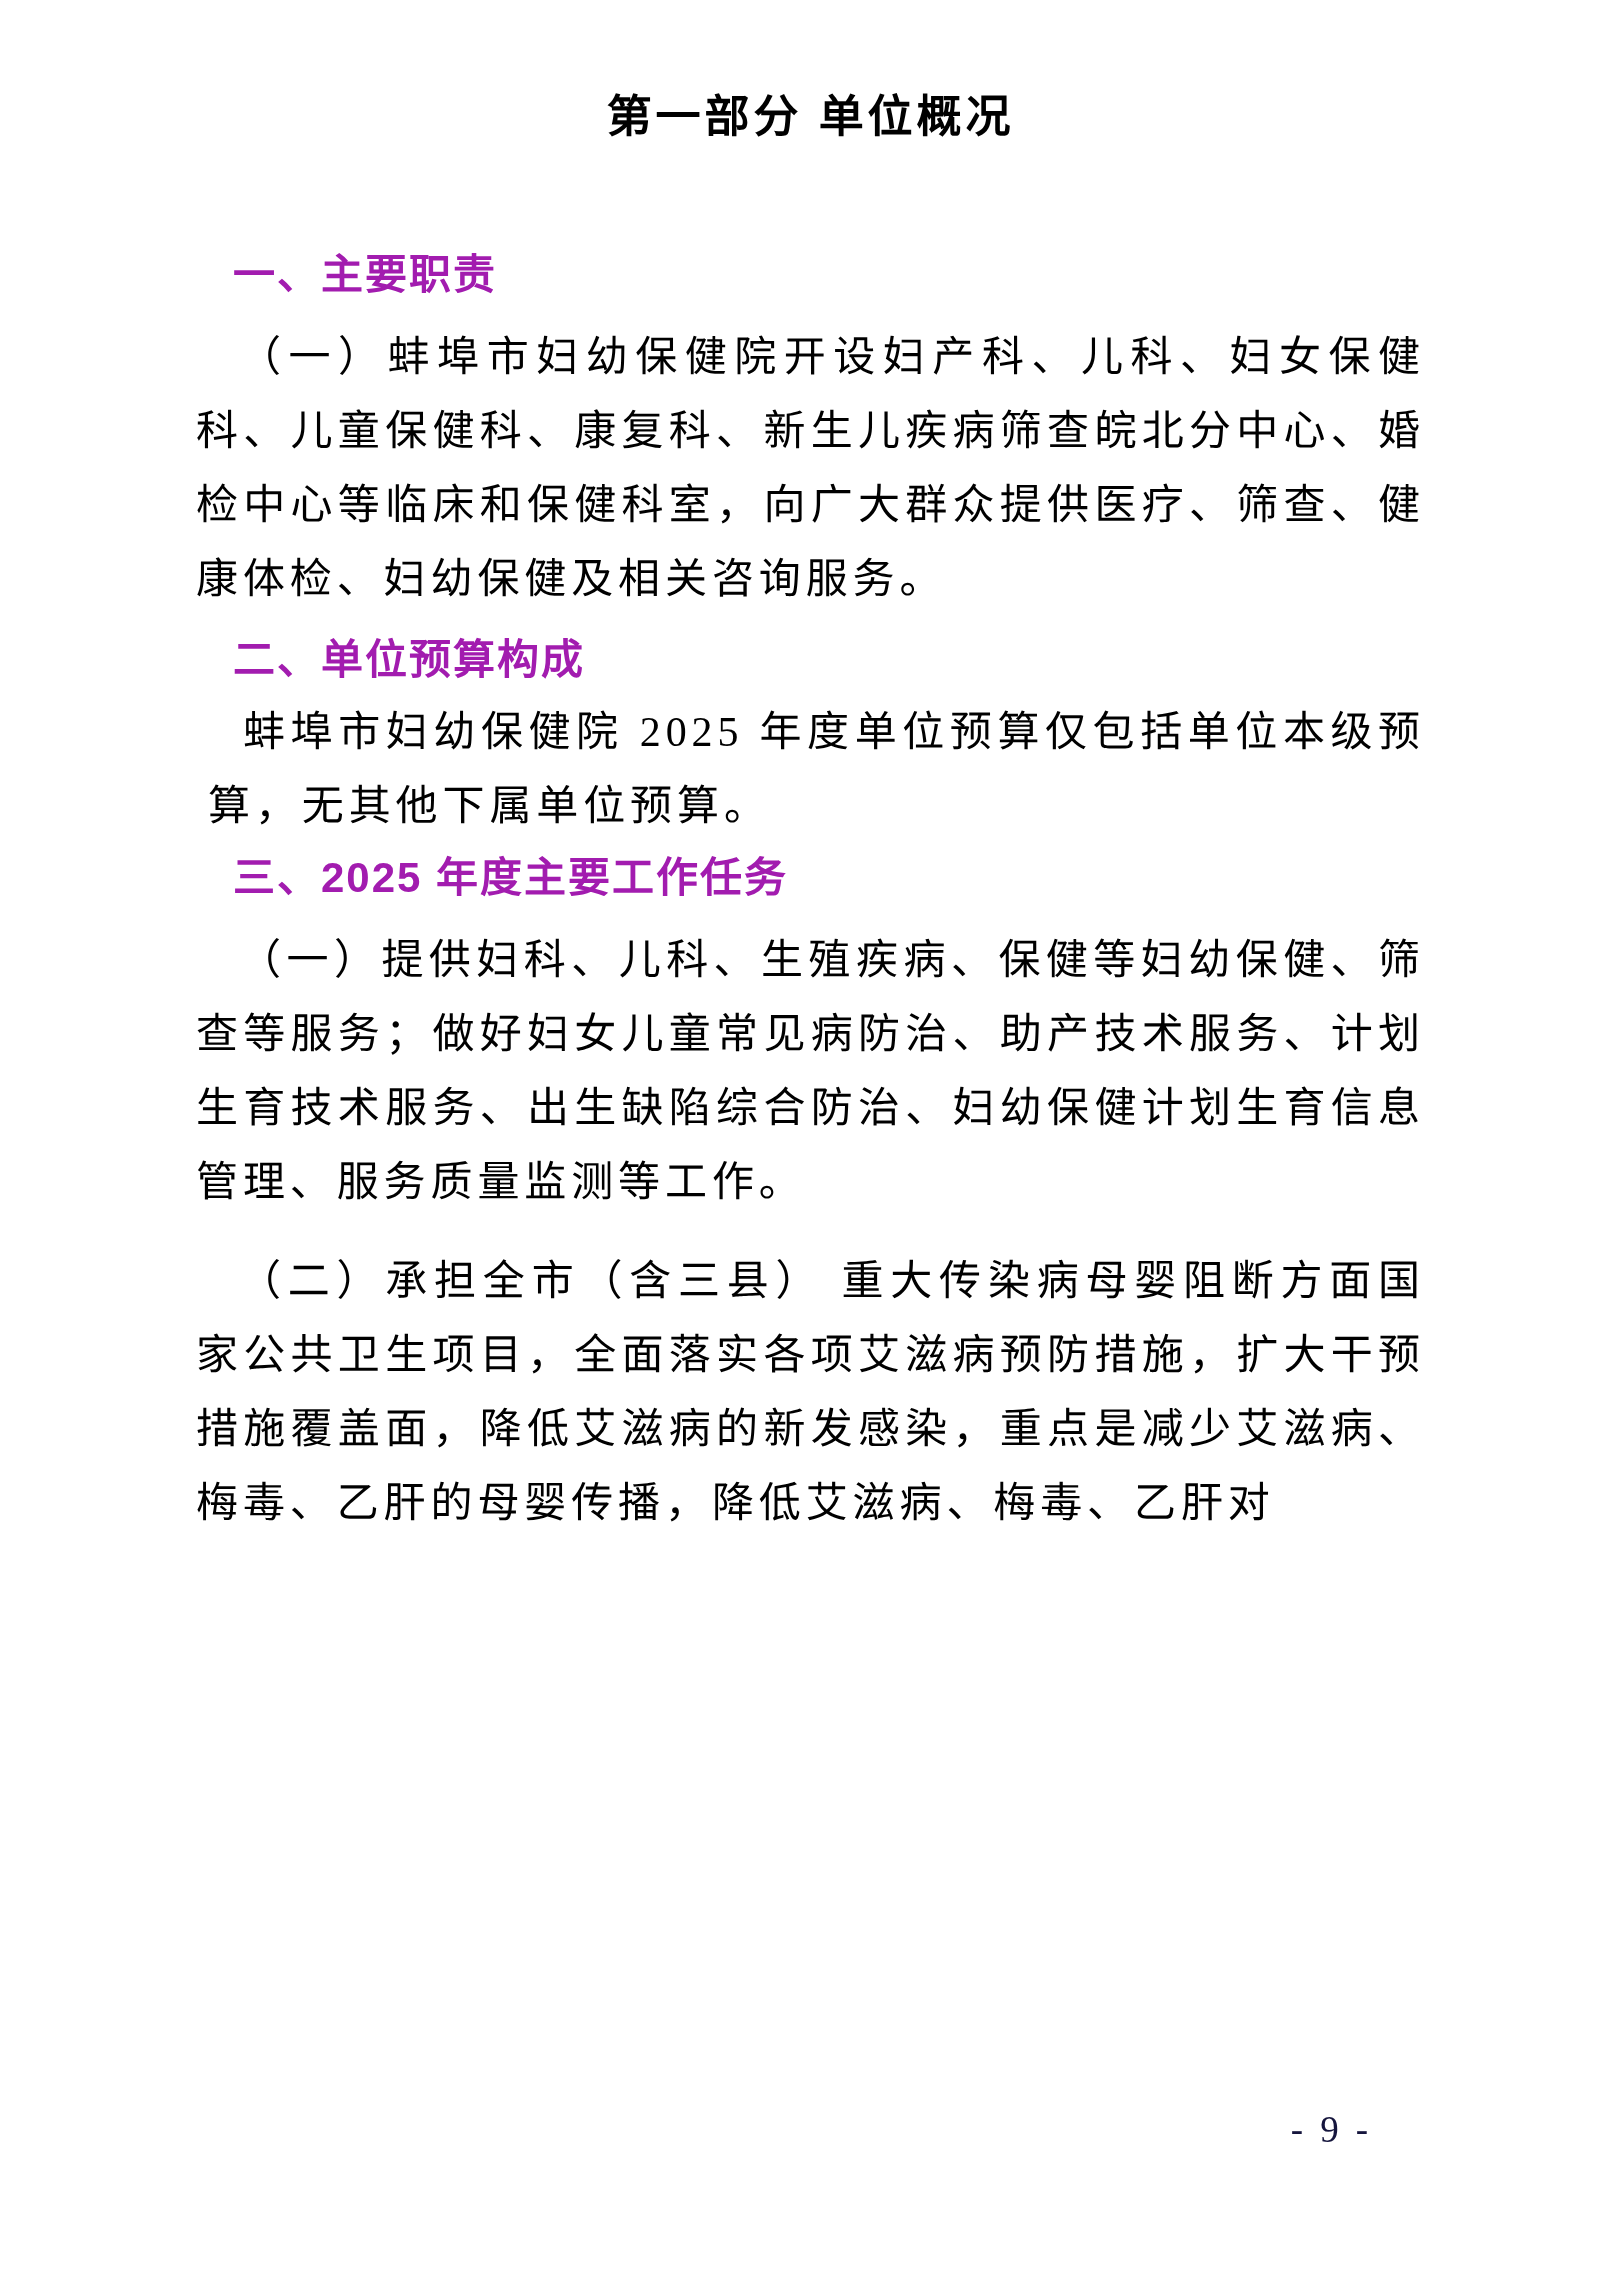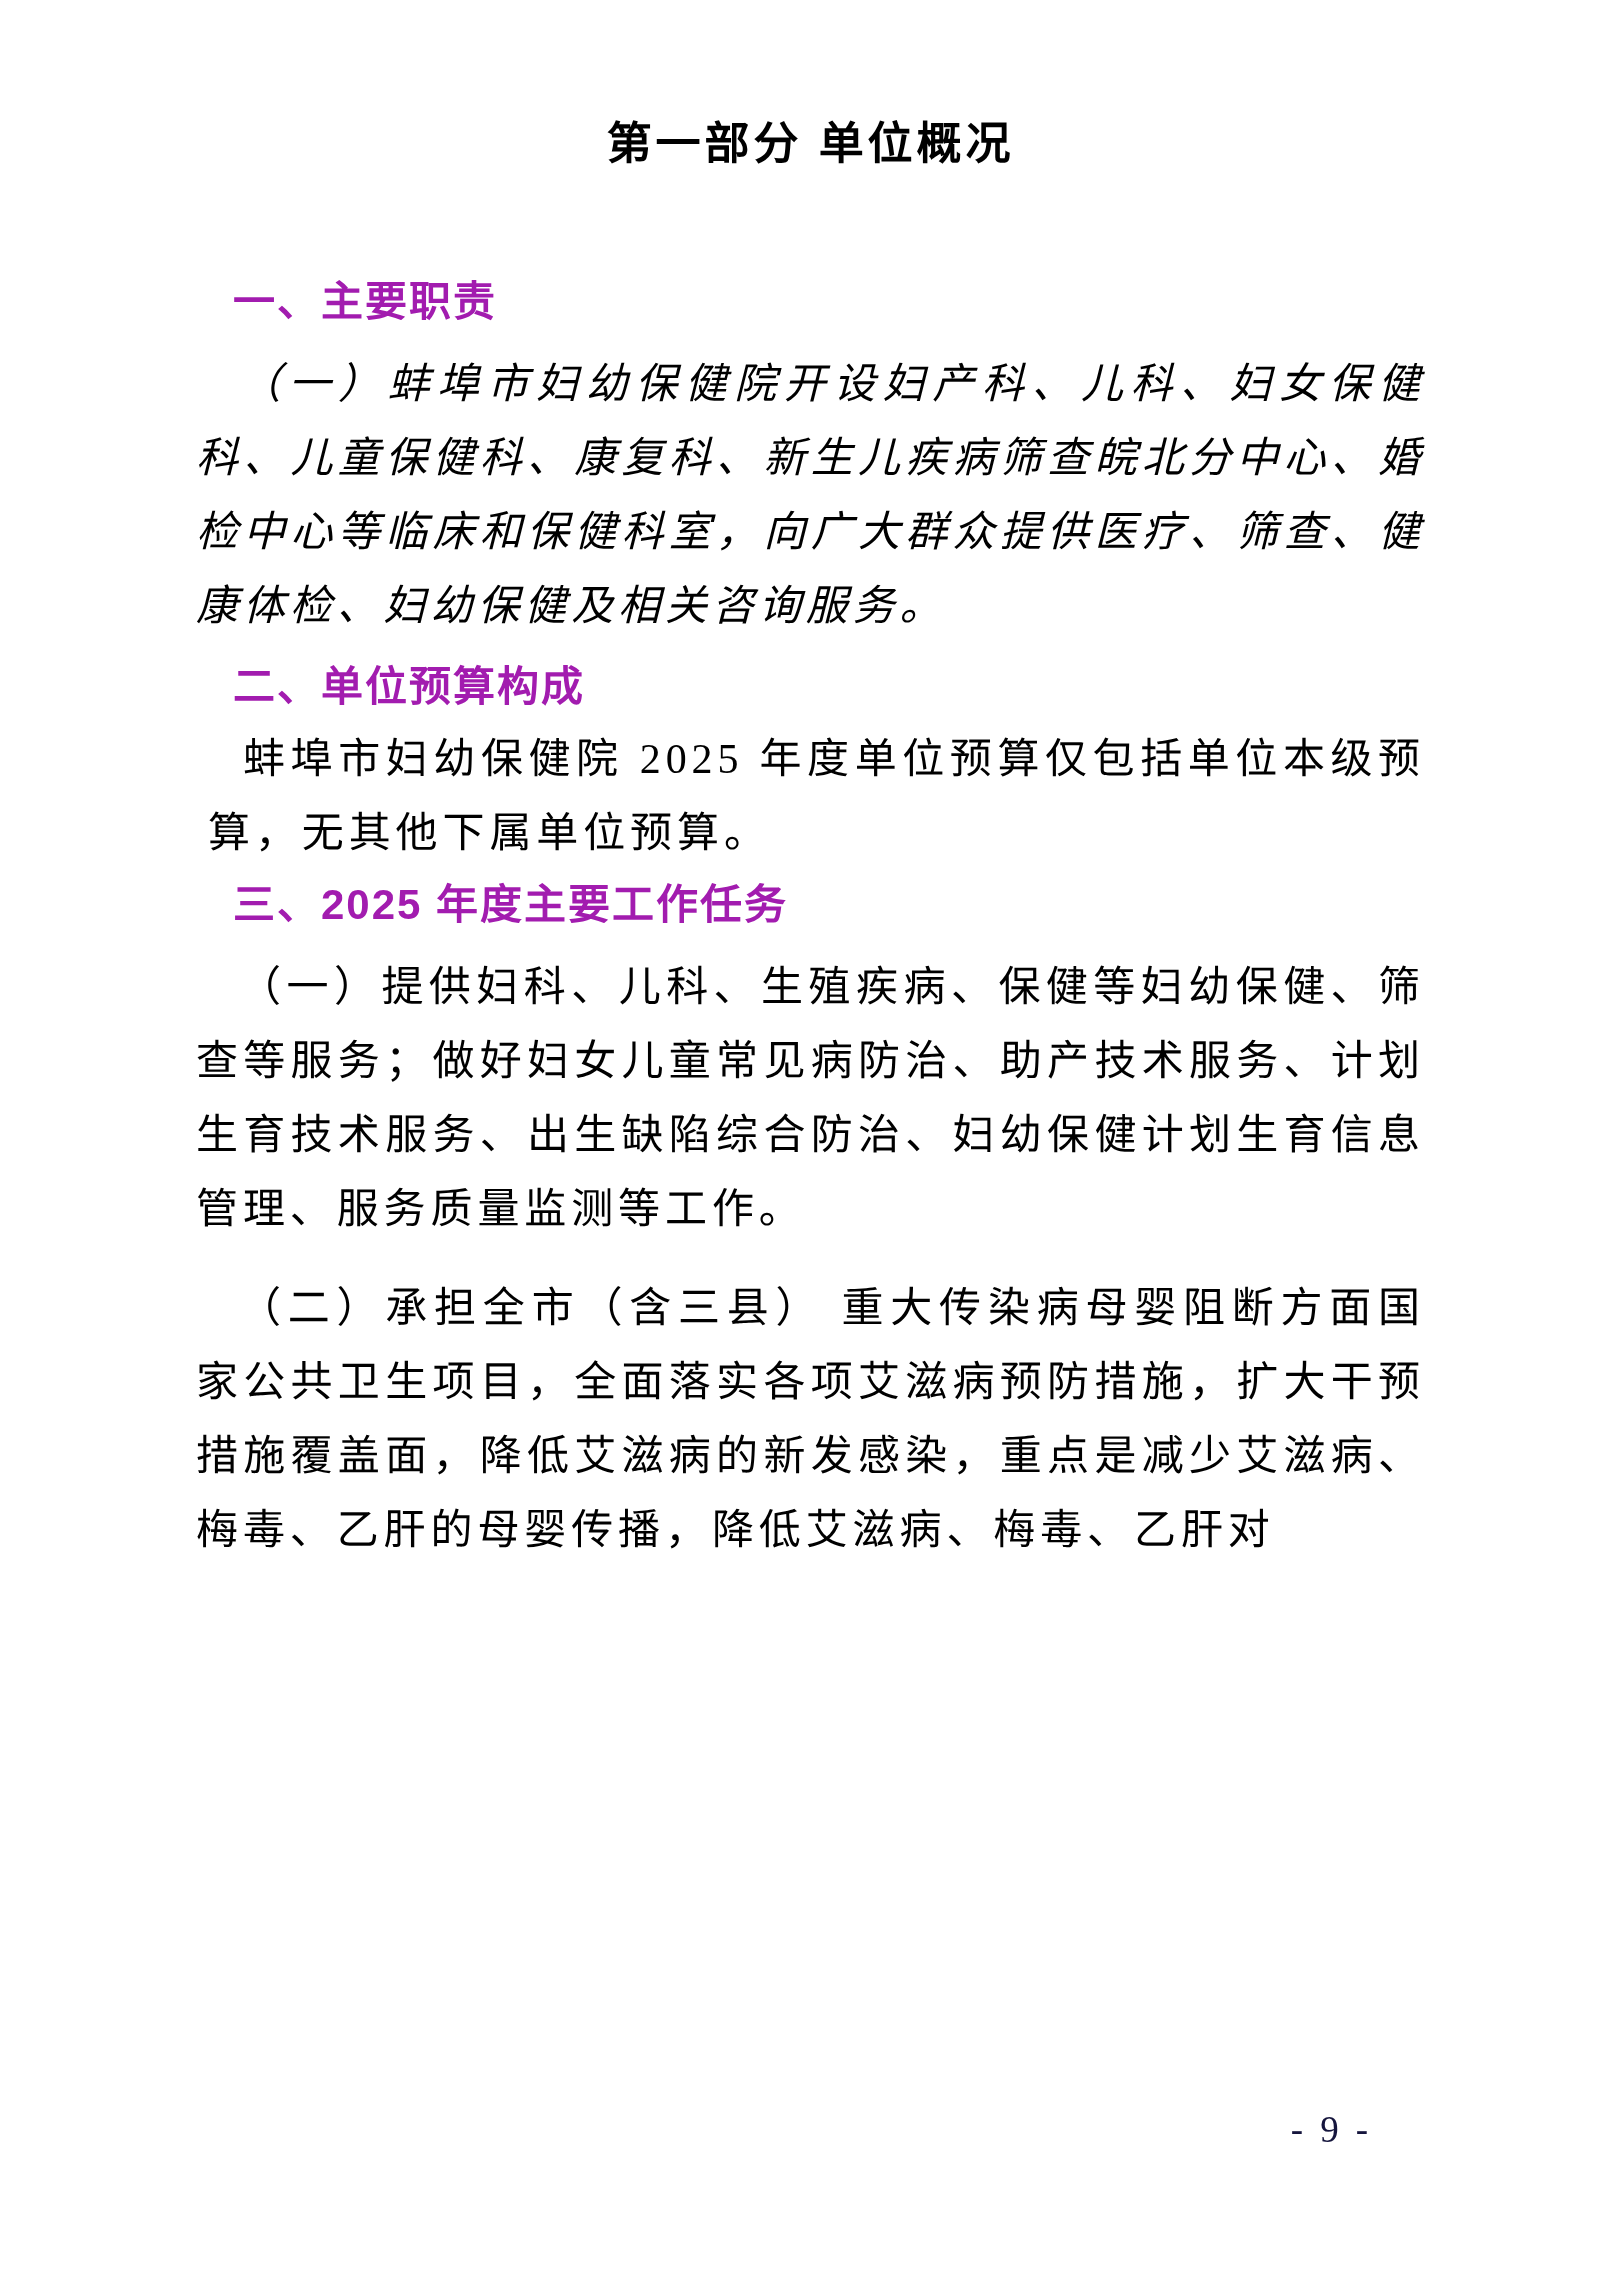--- a/index.html
+++ b/index.html
@@ -9,21 +9,21 @@
   }
   .page {
     position: relative;
     width: 1621px;
     height: 2293px;
     background: #ffffff;
     overflow: hidden;
     color: #111111;
   }
   .content {
-    padding: 114px 196px 0 196px; 
+    padding: 87px 196px 0 196px; 
   }
   .doc-title {
     margin: 0;
     font-family: "Liberation Sans", "DejaVu Sans", sans-serif;
     font-weight: 700;
     font-size: 45px;
     line-height: 59px;
     letter-spacing: 3.9px;
     text-align: center;
     color: #000000;
@@ -47,21 +47,21 @@
     letter-spacing: 4.9px;
     text-align: justify;
     text-justify: inter-character;
     color: #000000;
   }
   .indent    { text-indent: 43px; }
   .indent-sm { text-indent: 35px; }
 
   
   #heading-1 { margin-top: 104px; }
-  #para-1-1  { margin-top: 20.6px; font-style: italic; }
+  #para-1-1  { margin-top: 20.6px; }
   #para-1-2  { margin-top: 19.6px; }
   #para-1-3  { margin-top: 4.9px;  }
   #heading-2 { margin-top: 19.6px; }
   #para-2-1  { margin-top: 10.8px; margin-left: 12px; }
   #heading-3 { margin-top: 10px; }
   #para-3-1  { margin-top: 20.6px; }
   #para-3-2  { margin-top: 25.5px; }
 
   .page-number {
     position: absolute;

